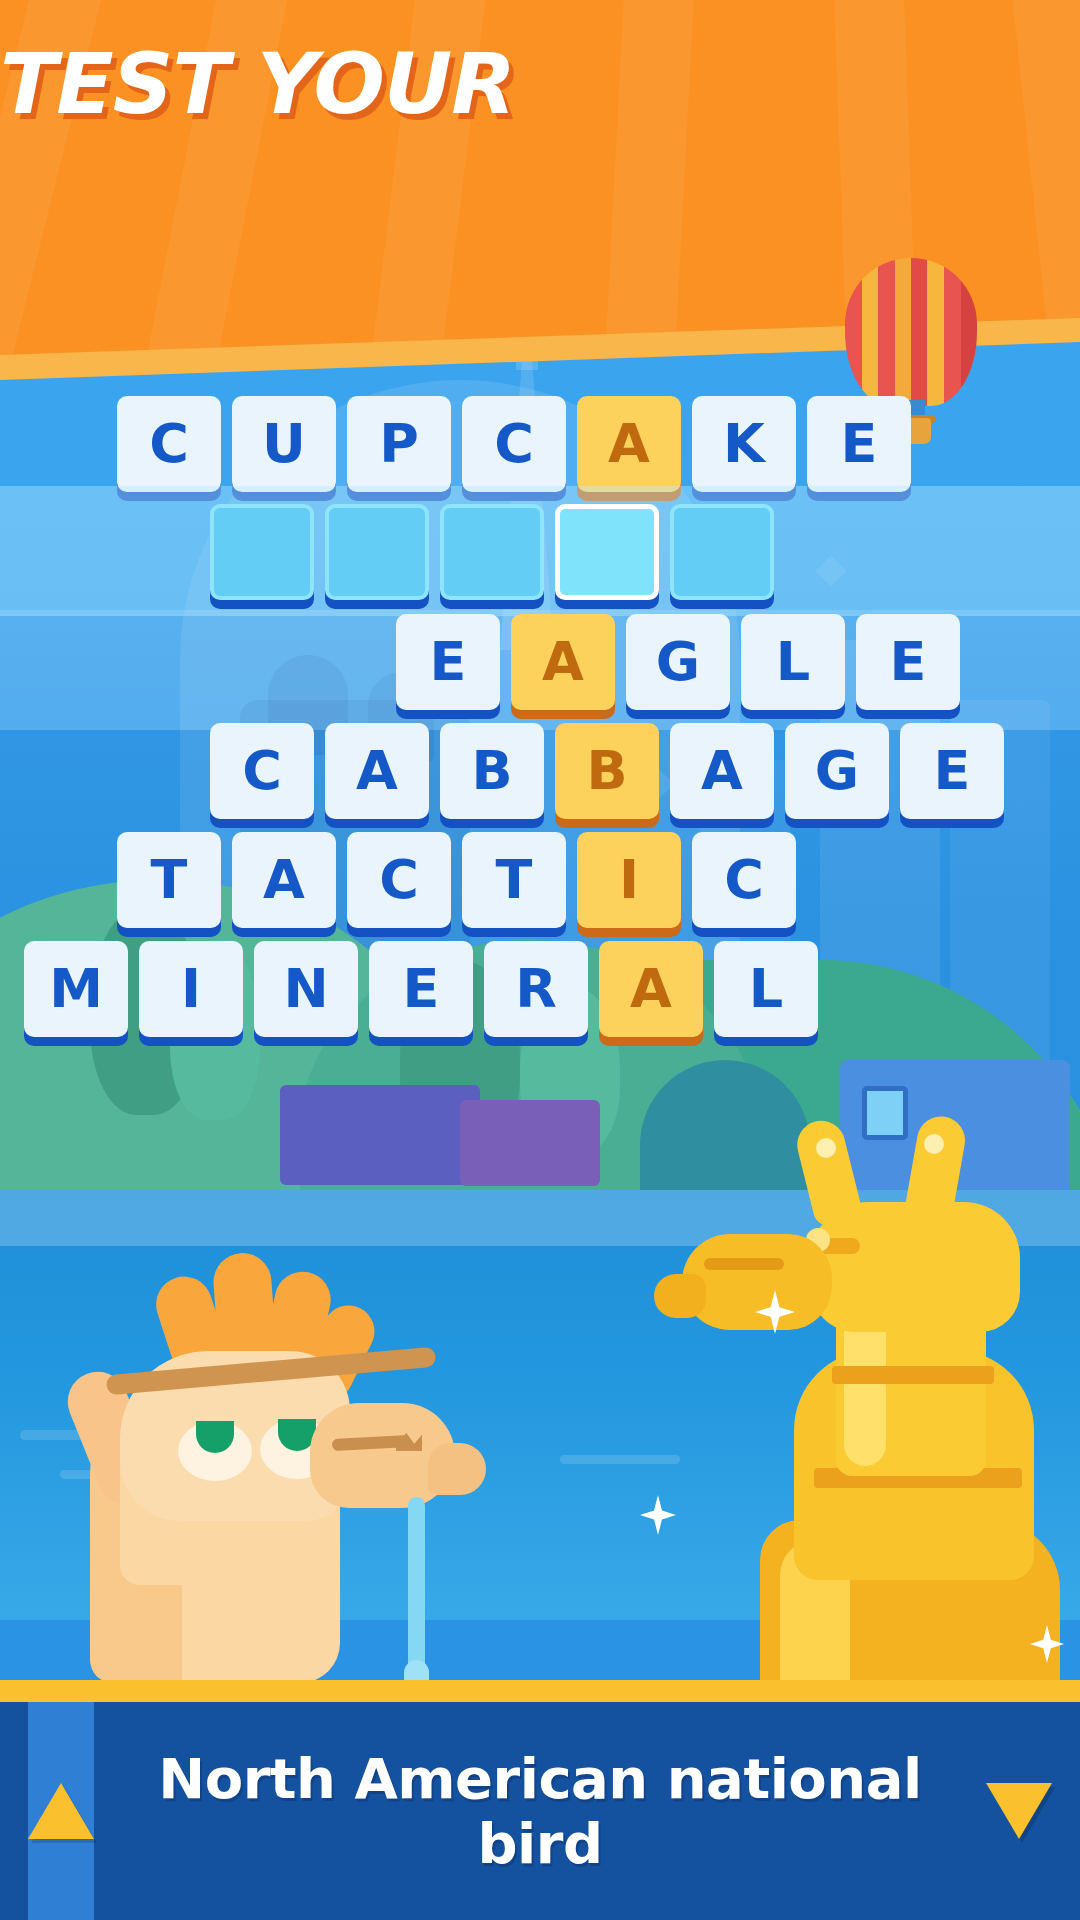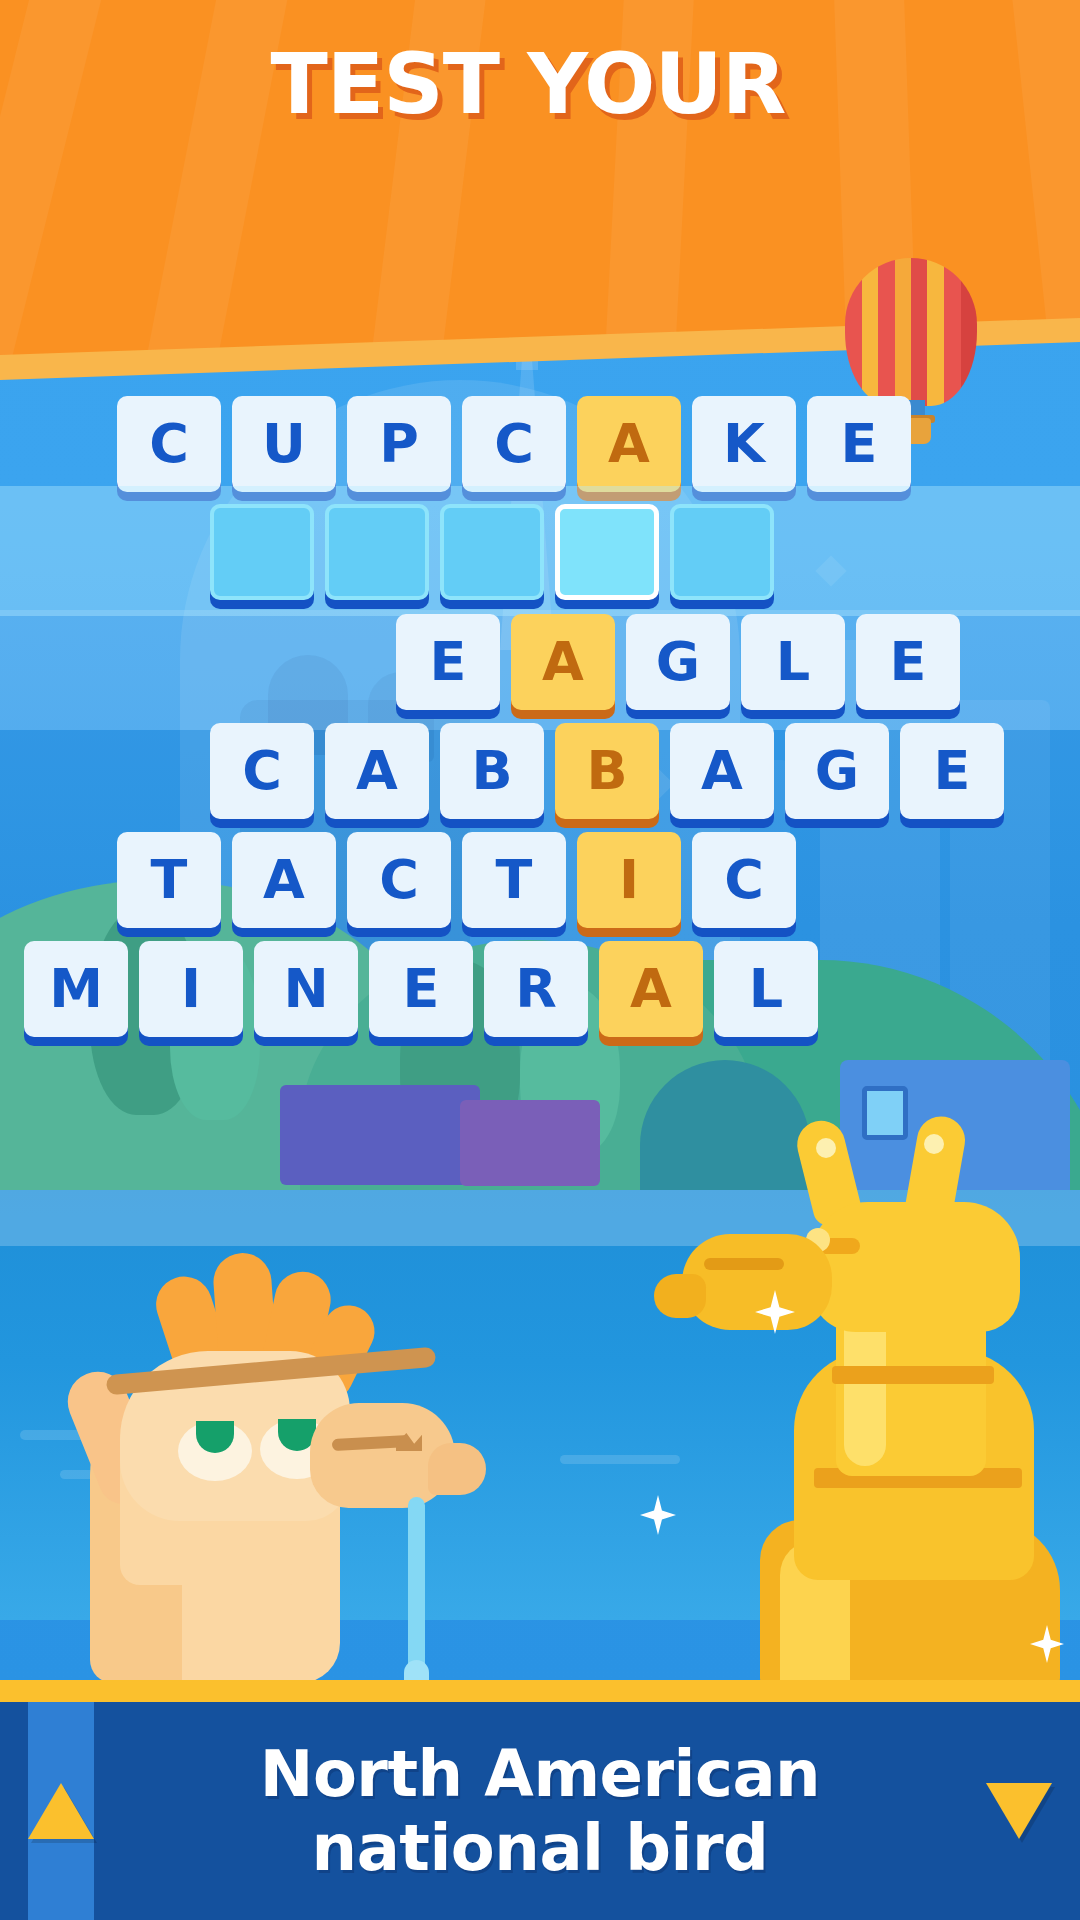--- a/index.html
+++ b/index.html
@@ -127,23 +127,22 @@
     background:rgba(255,255,255,0.055);
     transform-origin:50% 0;
   }
   .banner-edge {
     position:absolute; left:0; top:0; width:1080px; height:380px;
     background:#f9b64b;
     clip-path:polygon(0 355px, 1080px 318px, 1080px 342px, 0 380px);
   }
   .banner-title {
     position:absolute; left:0; top:40px; width:1056px;
-    text-align:center;
     font-family:"DejaVu Sans", sans-serif;
-    font-weight:bold; 
+    font-weight:bold; font-style:italic;
     font-size:84px; line-height:88px;
     letter-spacing:-1px;
     color:#ffffff;
     text-shadow: 5px 6px 0 #e2651a;
     -webkit-text-stroke:0;
   }
   .banner-title .l2 { font-size:90px; }
 
   
   .balloon { position:absolute; left:845px; top:258px; width:132px; height:210px; }
@@ -358,21 +357,21 @@
     border-left:33px solid transparent;
     border-right:33px solid transparent;
     border-top:56px solid #fbc02d;
     filter:drop-shadow(3px 4px 0 rgba(0,0,0,0.15));
   }
   .clue-text {
     position:absolute; left:110px; top:22px; width:860px; height:218px;
     display:flex; align-items:center; justify-content:center;
     font-family:"DejaVu Sans", sans-serif;
     font-weight:bold;
-    font-size:64px;
+    font-size:56px;
     color:#ffffff;
     text-shadow:2px 3px 0 rgba(10,50,110,0.45);
     text-align:center;
     letter-spacing:-0.5px;
   }
 </style>
 </head>
 <body>
 
 <div id="stage">

